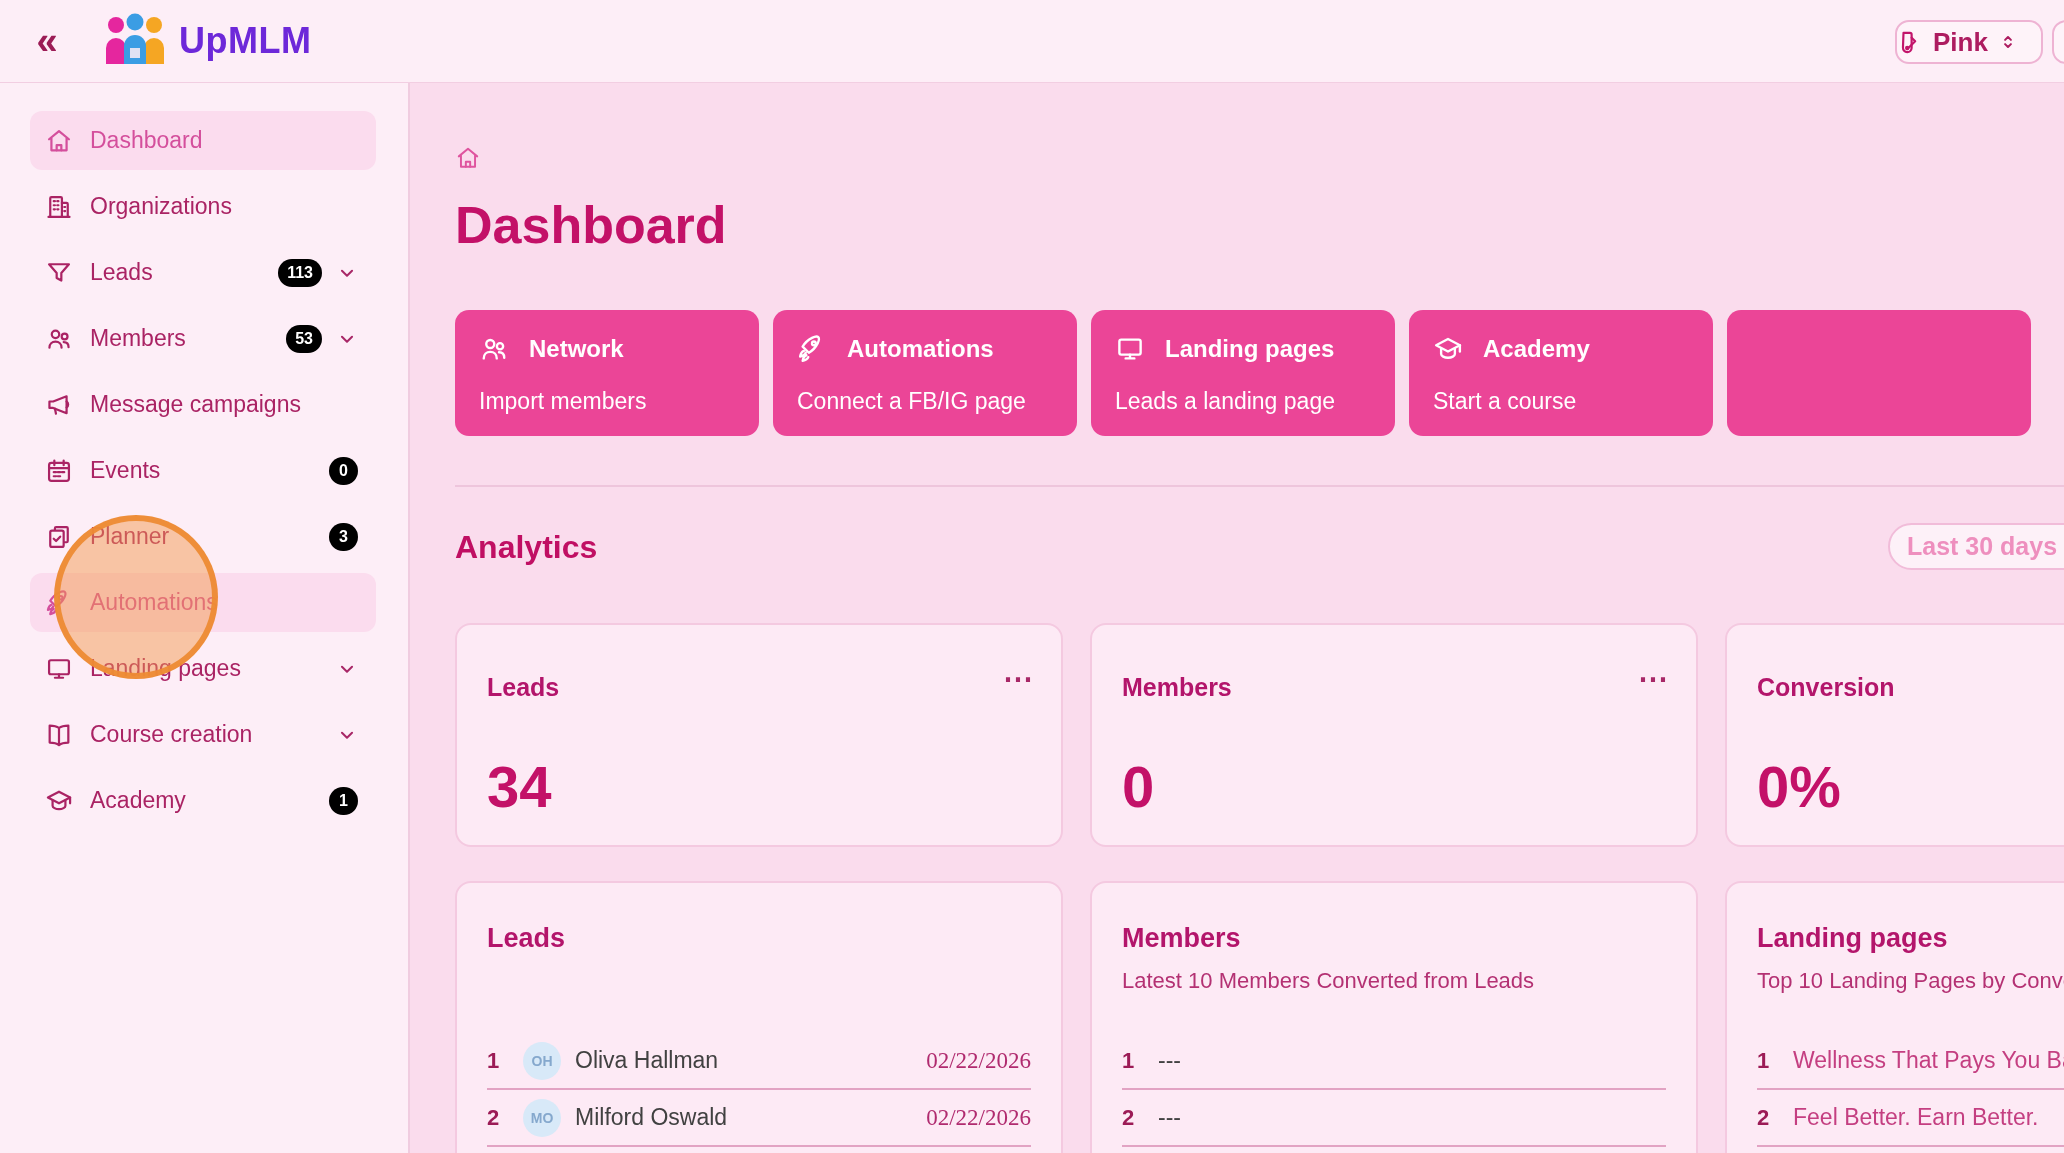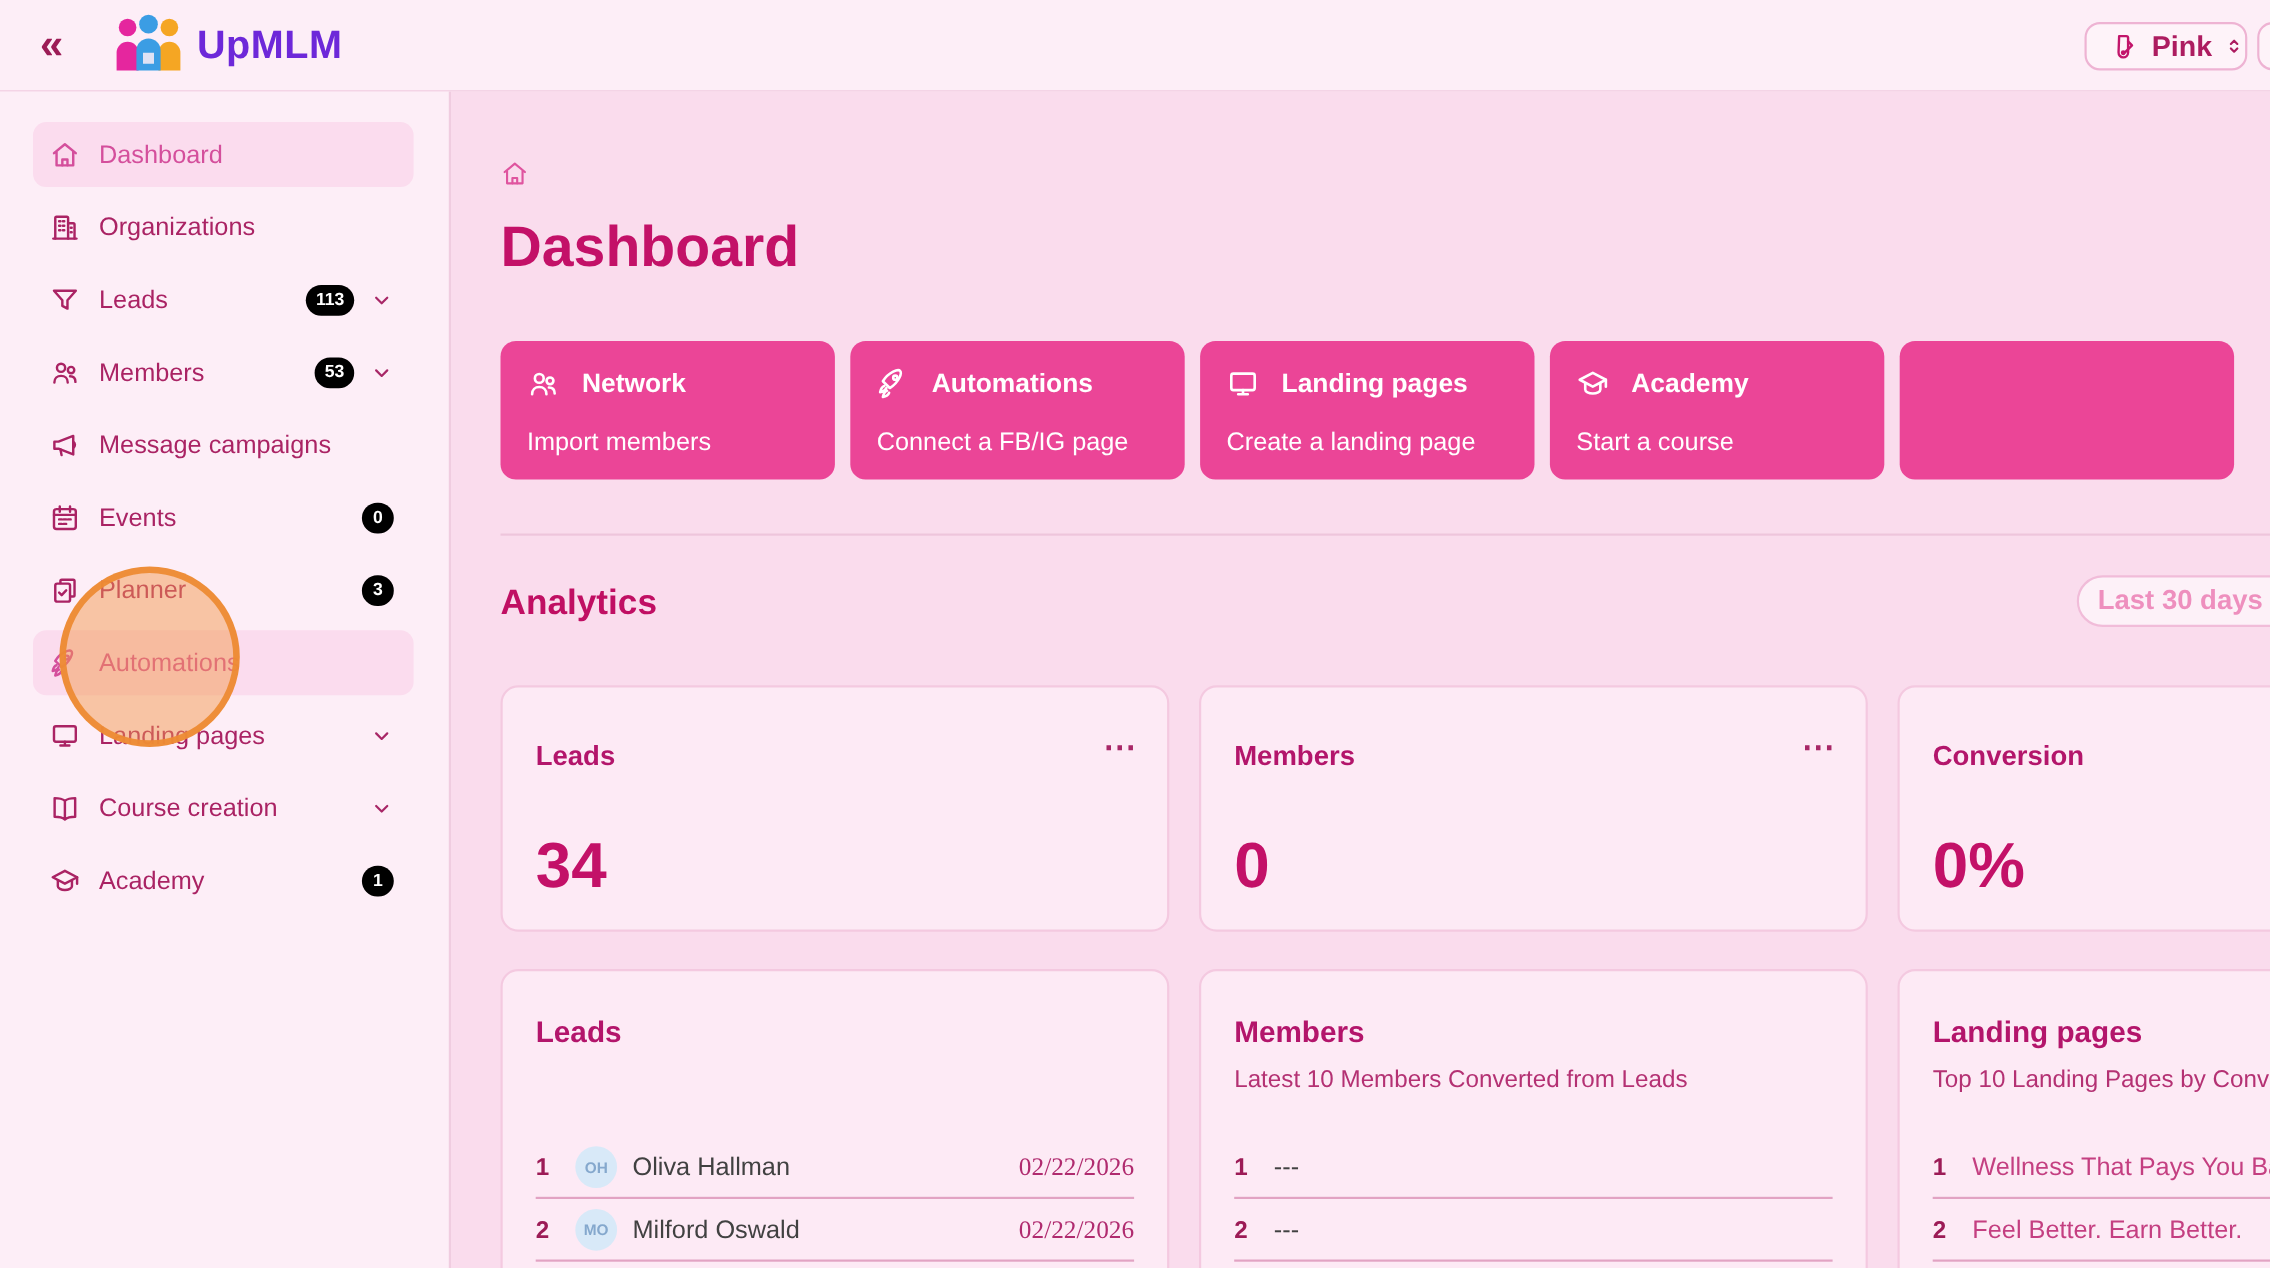--- a/index.html
+++ b/index.html
@@ -5,21 +5,21 @@
   * { margin:0; padding:0; box-sizing:border-box; }
   html,body { width:2064px; height:1153px; overflow:hidden; font-family:"Liberation Sans", sans-serif; }
   body { background:#fadced; position:relative; }
 
   
   .topbar { position:absolute; left:0; top:0; width:2064px; height:83px; background:#fdeef7; border-bottom:1px solid #f2cee2; z-index:5; }
   .collapse-btn { position:absolute; left:24px; top:18px; width:46px; height:46px; background:none; border:none; color:#9c1c56; font-size:38px; line-height:44px; cursor:pointer; font-weight:bold; }
   .logo-wrap { position:absolute; left:103px; top:12px; display:flex; align-items:center; gap:12px; }
   .logo-mark { width:64px; height:58px; }
   .logo-text { font-size:36px; font-weight:bold; color:#6d28d9; letter-spacing:.5px; }
-  .theme-btn { position:absolute; right:21px; top:20px; height:44px; width:148px; background:#fef3f9; border:2px solid #eeb3d3; border-radius:14px; display:flex; align-items:center; justify-content:flex-end; gap:10px; cursor:pointer; color:#ad1c60;margin-left:48px; }
+  .theme-btn { position:absolute; right:21px; top:20px; height:44px; width:148px; background:#fef3f9; border:2px solid #eeb3d3; border-radius:14px; display:flex; align-items:center; justify-content:flex-start; gap:10px; cursor:pointer; color:#ad1c60;margin-left:48px; }
   .theme-btn .label { font-size:26px; font-weight:bold; }
   .partial-btn { position:absolute; right:-50px; top:20px; height:44px; width:62px; background:#fef3f9; border:2px solid #eeb3d3; border-radius:14px; }
 
   
   .sidebar { position:absolute; left:0; top:83px; width:410px; bottom:0; background:#fdeef7; border-right:2px solid #f0cce0; padding-top:28px; z-index:2; }
   .side-item { height:59px; margin:0 32px 7px 30px; border-radius:12px; display:flex; align-items:center; padding:0 18px 0 15px; cursor:pointer; color:#aa2364; }
   .side-item.active { background:#fbdcee; color:#d44f9c; }
   .side-item .s-icon { width:28px; height:28px; flex:0 0 28px; }
   .side-item .s-label { font-size:23px; margin-left:17px; white-space:nowrap; }
   .badge { margin-left:auto; min-width:29px; height:28px; padding:0 9px; background:#000000; color:#fff; border-radius:999px; font-size:16px; font-weight:bold; display:flex; align-items:center; justify-content:center; }
@@ -256,21 +256,21 @@
       <div class="qc-sub">Connect a FB/IG page</div>
     </div>
     <div class="quick-card">
       <div class="qc-head">
         <svg class="q-icon" viewBox="0 0 24 24" fill="none" stroke="#fff" stroke-width="1.9" stroke-linejoin="round" stroke-linecap="round">
             <rect x="3.5" y="4.5" width="17" height="12" rx="1.5"></rect>
             <path d="M12 16.5 v3 M8.5 19.5 h7"></path>
           </svg>
         <span class="qc-title">Landing pages</span>
       </div>
-      <div class="qc-sub">Create a landing page</div>
+      <div class="qc-sub">Leads a landing page</div>
     </div>
     <div class="quick-card">
       <div class="qc-head">
         <svg class="q-icon" viewBox="0 0 24 24" fill="none" stroke="#fff" stroke-width="1.9" stroke-linejoin="round" stroke-linecap="round">
             <path d="M12 4 L2.5 9 L12 14 L21.5 9 Z"></path>
             <path d="M6.5 11.5 V16 c0 1.6 2.5 3 5.5 3 s5.5-1.4 5.5-3 v-4.5"></path>
             <path d="M21.5 9 v5"></path>
           </svg>
         <span class="qc-title">Academy</span>
       </div>

